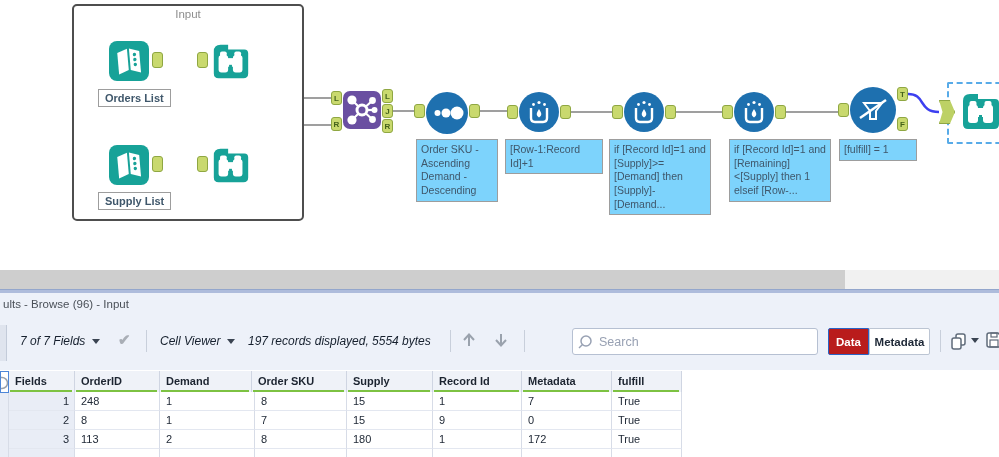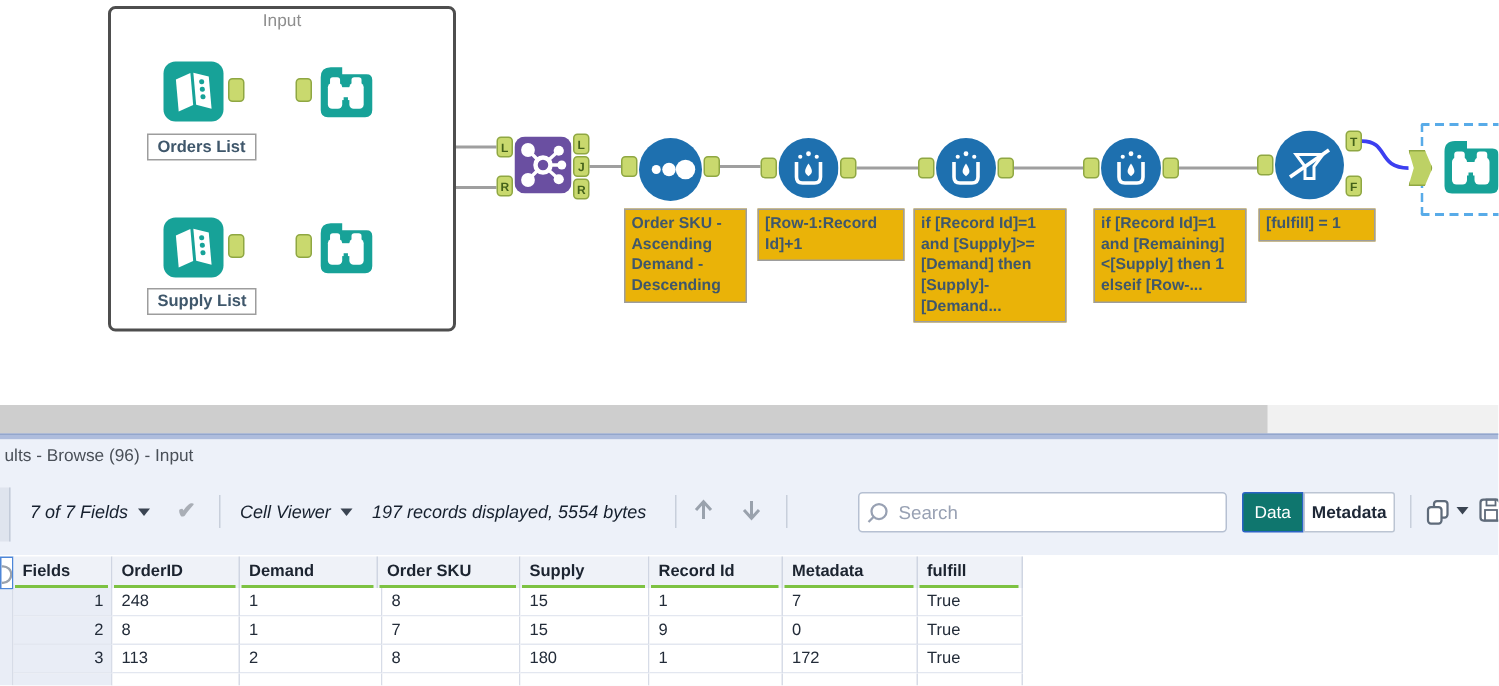--- a/index.html
+++ b/index.html
@@ -10,22 +10,22 @@
 
   
   #canvas { position:absolute; left:0; top:0; width:999px; height:301px; background:#fff;margin-left:42px; }
   #wires { position:absolute; left:0; top:0; width:999px; height:270px; }
   .container-box { position:absolute; left:30px; top:4px; width:232px; height:217px;
     border:2px solid #4e4e4e; border-radius:5px; background:#fff; }
   .container-label { position:absolute; top:2px; left:0; right:0; text-align:center;
     color:#8e8e8e; font-size:11.5px; }
   .tool { position:absolute; }
   .tool svg { display:block; }
-  .ann { position:absolute; background:#eab308; border:1px solid #9d9d9d;
-    color:#3f576b; font-weight:bold; font-size:10.5px; line-height:1.3;
+  .ann { position:absolute; background:#7dd3fc; border:1px solid #9d9d9d;
+    color:#3f576b; font-weight:normal; font-size:10.5px; line-height:1.3;
     padding:3px 4px; }
   .tool-label { position:absolute; background:#fff; border:1px solid #9d9d9d;
     color:#3f576b; font-weight:bold; font-size:11px; padding:2px 6px; white-space:nowrap; }
   .anchor { position:absolute; width:11px; background:#c9d96e; border:1px solid #8fa742;
     border-radius:3px; display:flex; align-items:center; justify-content:center;
     font-size:8px; font-weight:bold; color:#44621a; }
   .anchor.plain { height:16px; }
   .anchor.lettered { height:14px; }
   .big-anchor { position:absolute; left:897px; top:100px; width:16px; height:24px;
     background:#bdd165; border:1px solid #8fa742;
@@ -45,22 +45,22 @@
   .tb-text { position:absolute; top:41px; font-size:12px; color:#16202e; white-space:nowrap;font-style:italic; }
   .caret { display:inline-block; width:0; height:0; border-left:4px solid transparent;
     border-right:4px solid transparent; border-top:5px solid #3a4452; vertical-align:middle; }
   .vsep { position:absolute; top:37px; width:1px; height:22px; background:#c8cfdb; }
   .check { position:absolute; left:118px; top:38px; color:#a9aeb6; font-size:15px; font-weight:bold; }
   .searchbox { position:absolute; left:572px; top:35px; width:246px; height:27px;
     background:#fff; border:1px solid #b6c0d2; border-radius:3px; display:flex; align-items:center; }
   .searchbox input { border:none; outline:none; flex:1; font-size:12.5px; color:#333;
     background:transparent; font-family:"Liberation Sans",sans-serif; }
   .searchbox input::placeholder { color:#98a1b3; }
-  .btn-data { position:absolute; left:828px; top:35px; width:41px; height:27px; background:#0f766e;
-    color:#fff; font-weight:normal; font-size:11.5px; border:1px solid #2a63c5;
+  .btn-data { position:absolute; left:828px; top:35px; width:41px; height:27px; background:#b91c1c;
+    color:#fff; font-weight:bold; font-size:11.5px; border:1px solid #2a63c5;
     border-radius:2px 0 0 2px; }
   .btn-meta { position:absolute; left:869px; top:35px; width:61px; height:27px; background:#fff;
     color:#1d2736; font-weight:bold; font-size:11.5px; border:1px solid #bcc5d3;
     border-radius:0 2px 2px 0; }
   .icon-btn { position:absolute; top:38px; background:none; border:none; }
 
   
   #tablewrap { position:absolute; left:0; top:77px; width:999px; height:87px; background:#fff; overflow:hidden; }
   .gutter-head { position:absolute; left:0; top:1px; width:9px; height:22px;
     border:1px solid #4d86d8; background:#fff; overflow:hidden; }

